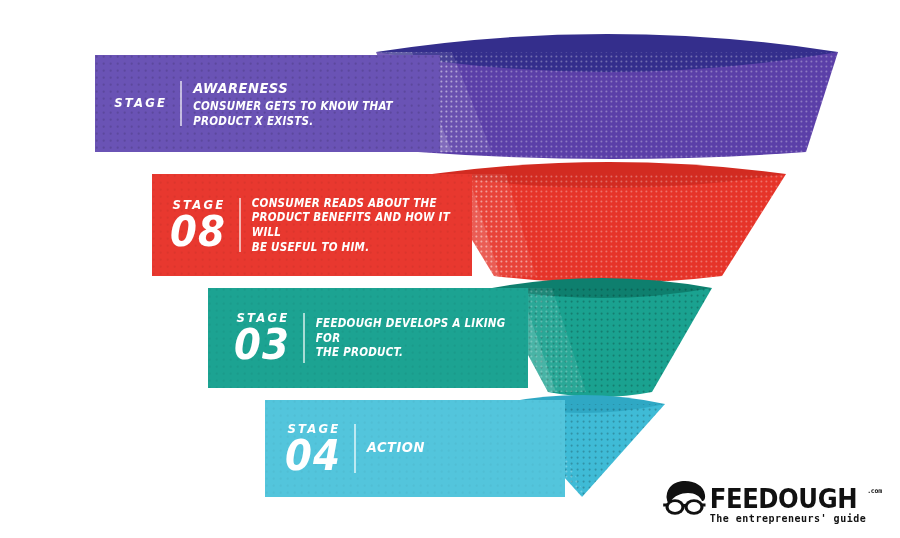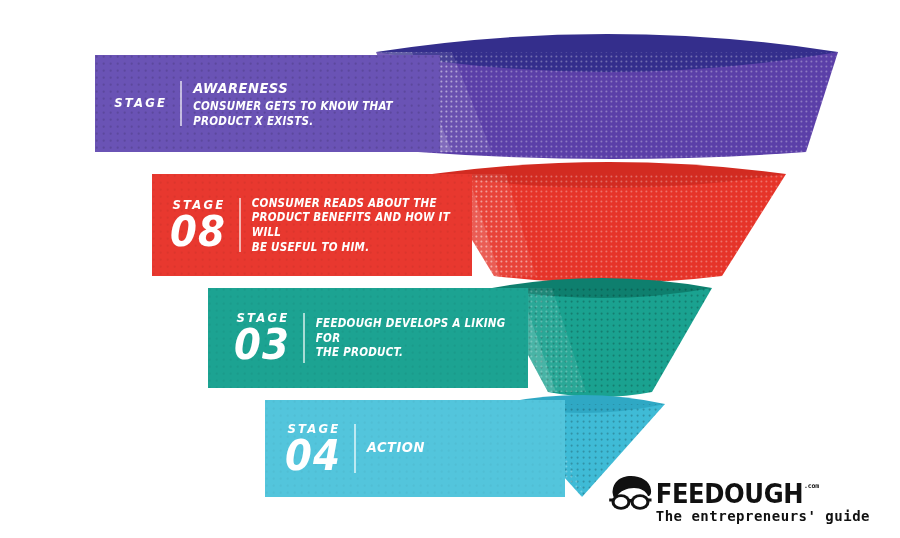--- a/index.html
+++ b/index.html
@@ -91,21 +91,21 @@
     font-family: "DejaVu Sans Condensed", "Liberation Sans Narrow", "Liberation Sans", sans-serif;
     font-size: 11.5px;
     font-weight: bold;
     letter-spacing: .25px;
     white-space: pre-line;
   }
 
   
   #brand-logo {
     position: absolute;
-    right: 30px;
+    right: 18px;
     bottom: 14px;
     display: flex;
     align-items: flex-start;
   }
   .logo-face { flex: 0 0 auto; margin-right: 3px; }
   .logo-type-wrap {
     display: flex;
     flex-direction: column;
     justify-content: center;
     padding-top: 6px;
@@ -118,27 +118,27 @@
     letter-spacing: -.4px;
     color: #111111;
     line-height: .95;
   }
   .logo-tld {
     font-family: "DejaVu Sans Mono", monospace;
     font-size: 6.5px;
     font-weight: bold;
     color: #111111;
     line-height: 1.05;
-    margin-left: 1px;
+    margin-left: 10px;
     margin-top: 2px;
     letter-spacing: -.2px;
   }
   .logo-tagline {
     font-family: "DejaVu Sans Mono", monospace;
-    font-size: 14px;
+    font-size: 10px;
     font-weight: bold;
     color: #111111;
     letter-spacing: .5px;
     margin-top: 1px;
   }
 </style>
 </head>
 <body>
 
 <div id="canvas">

